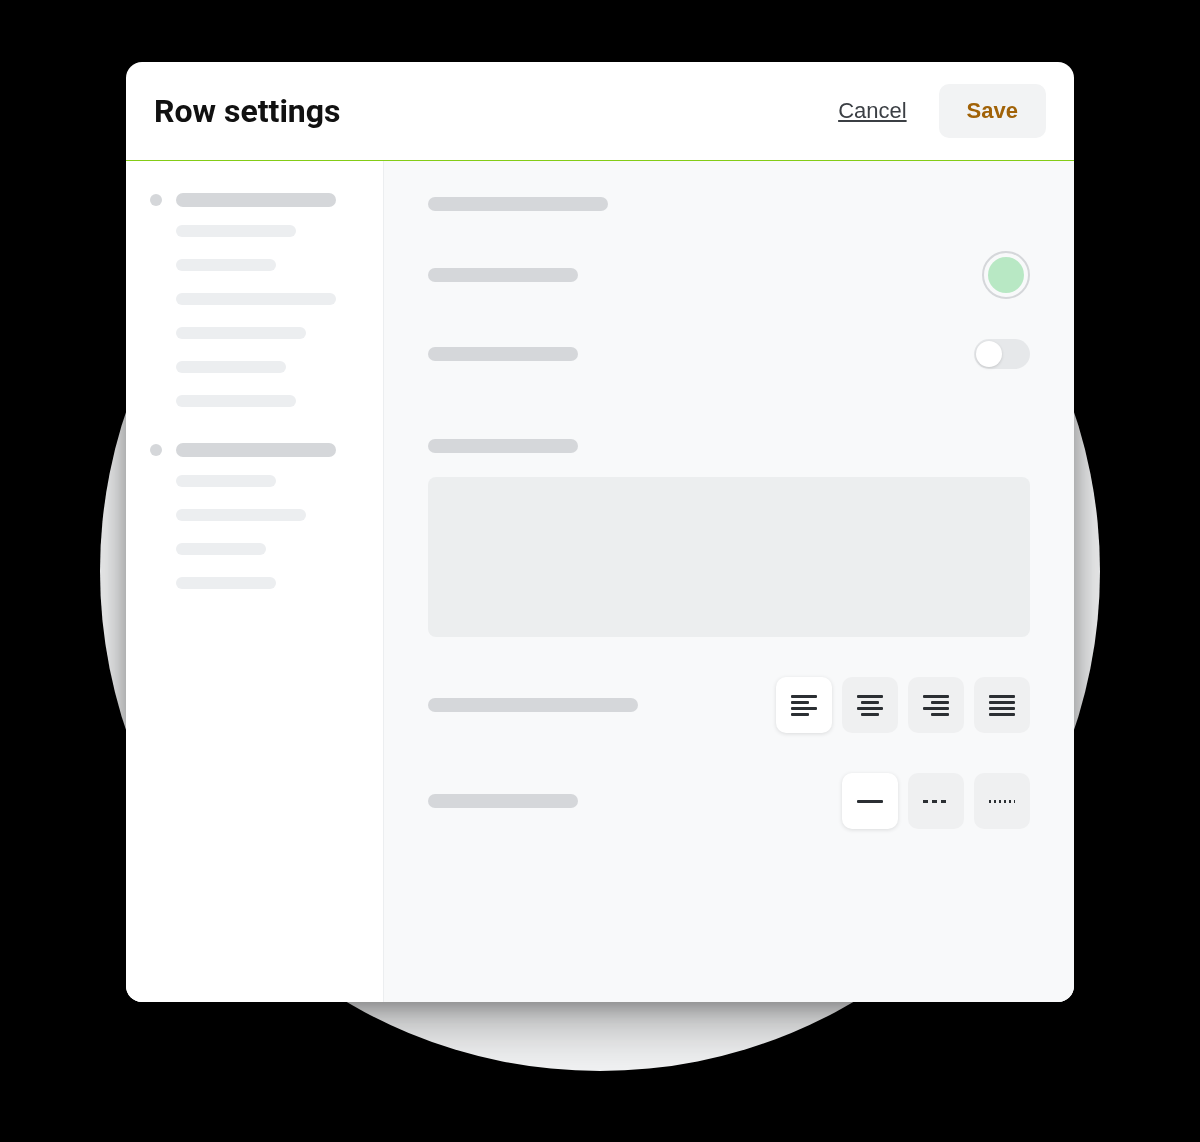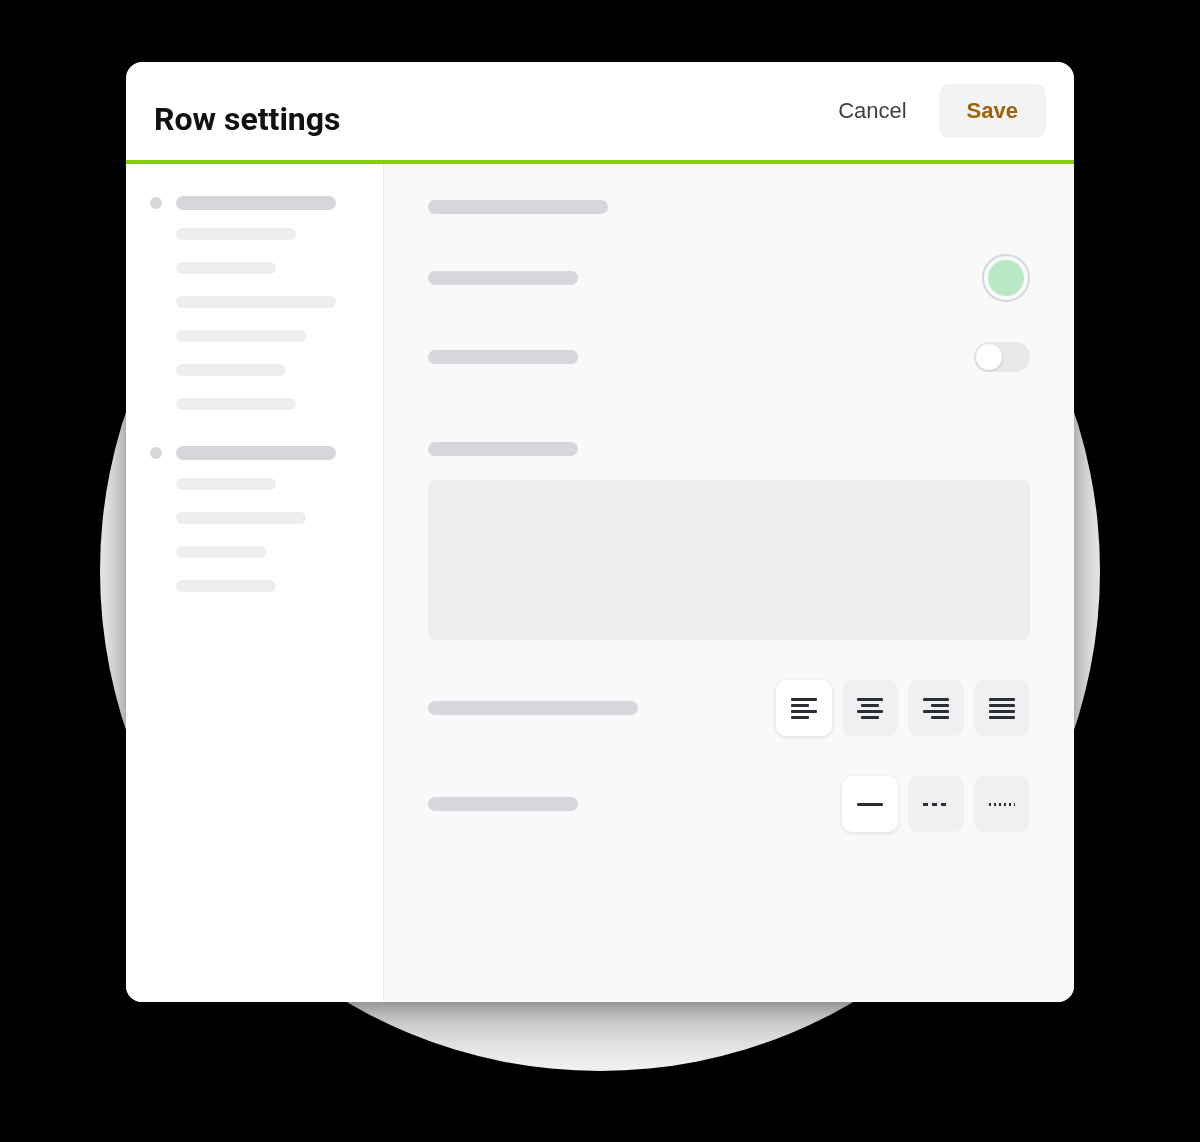--- a/index.html
+++ b/index.html
@@ -29,38 +29,39 @@
     height: 940px;
     background: #fff;
     border-radius: 16px;
     box-shadow: 0 20px 60px rgba(0,0,0,0.35), 0 4px 20px rgba(0,0,0,0.25);
     overflow: hidden;
     display: flex;
     flex-direction: column;
   }
   .header {
     display: flex;
-    align-items: flex-end;
+    align-items: center;
     padding: 22px 28px;
-    border-bottom: 4px solid #84cc16;
+    border-bottom: 1px solid #84cc16;
   }
   .title {
     font-size: 32px;
     font-weight: 700;
     color: #111;
     flex: 1;
   }
   .cancel-btn {
     background: transparent;
     border: none;
     font-size: 22px;
     color: #3b3f44;
     padding: 14px 22px;
     border-radius: 10px;
     cursor: pointer;
+    text-decoration: underline;
   }
   .save-btn {
     background: #f2f3f4;
     border: none;
     font-size: 22px;
     font-weight: 600;
     color: #a16207;
     padding: 14px 28px;
     border-radius: 10px;
     cursor: pointer;

